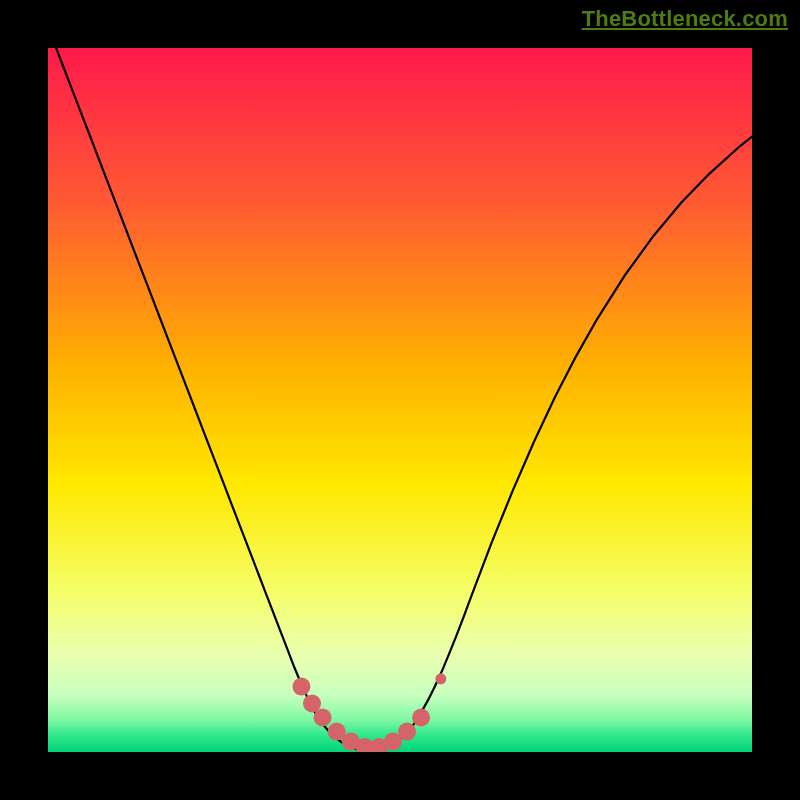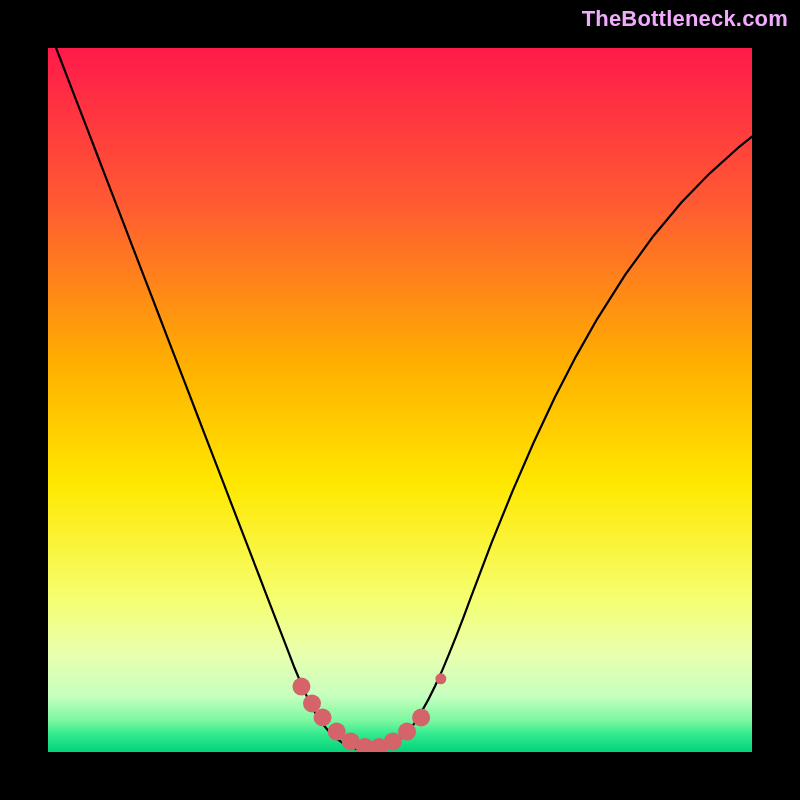--- a/index.html
+++ b/index.html
@@ -13,26 +13,27 @@
   .stage {
     position: relative;
     width: 800px;
     height: 800px;
     background: #000000;
   }
   .watermark {
     position: absolute;
     top: 6px;
     right: 12px;
-    color: #f0abfc;
+    color: #4d7c0f;
     font-size: 22px;
     font-weight: 600;
     letter-spacing: 0.2px;
     user-select: none;
     z-index: 5;
+    text-decoration: underline;
   }
   .plot-outer {
     position: absolute;
     left: 34px;
     top: 34px;
     width: 732px;
     height: 732px;
     background: #000000;
   }
   

